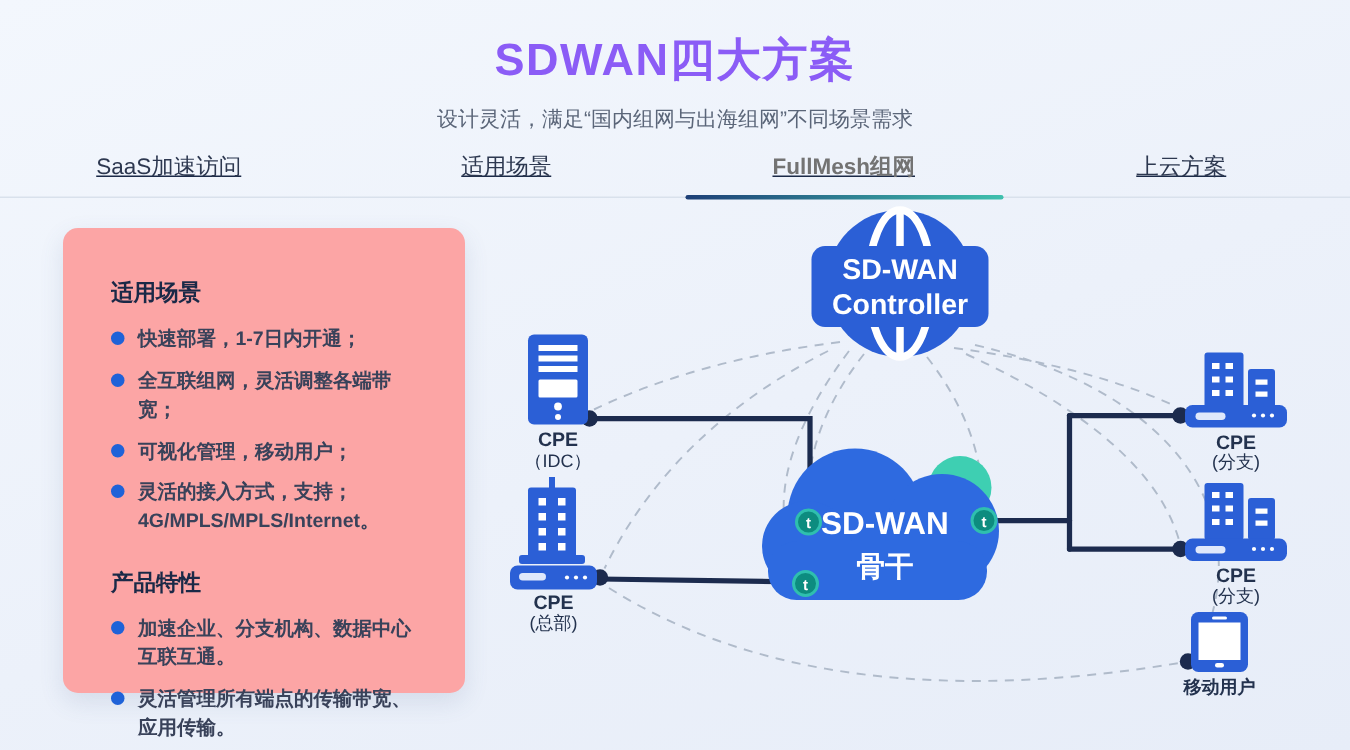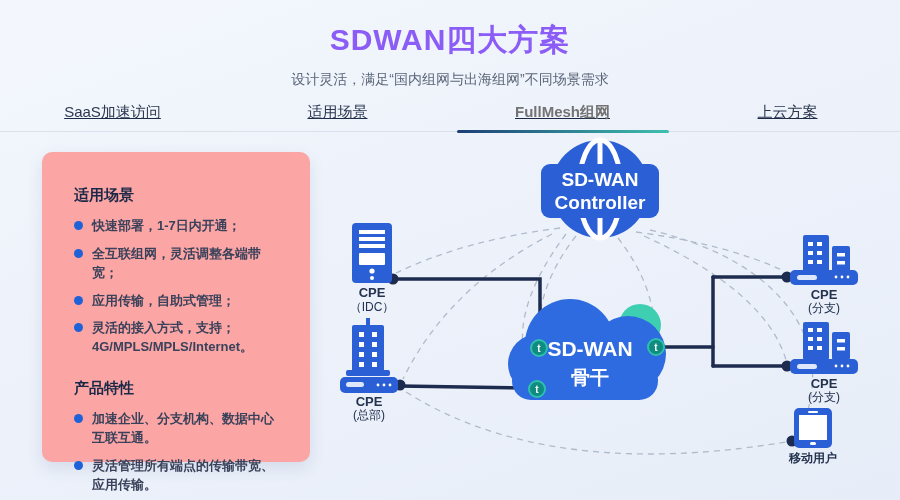--- a/index.html
+++ b/index.html
@@ -64,21 +64,21 @@
   <div class="bullet">
     <span class="dot"></span>
     <span class="txt">快速部署，1-7日内开通；</span>
   </div>
   <div class="bullet">
     <span class="dot"></span>
     <span class="txt">全互联组网，灵活调整各端带宽；</span>
   </div>
   <div class="bullet">
     <span class="dot"></span>
-    <span class="txt">应用传输，自助式管理；</span>
+    <span class="txt">可视化管理，移动用户；</span>
   </div>
   <div class="bullet">
     <span class="dot"></span>
     <span class="txt">灵活的接入方式，支持；4G/MPLS/MPLS/Internet。</span>
   </div>
   <h3 class="second">产品特性</h3>
   <div class="bullet">
     <span class="dot"></span>
     <span class="txt">加速企业、分支机构、数据中心互联互通。</span>
   </div>

